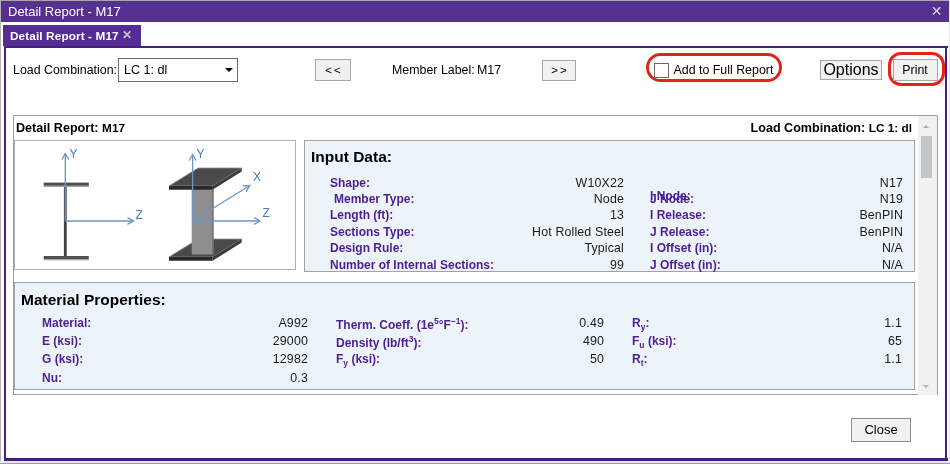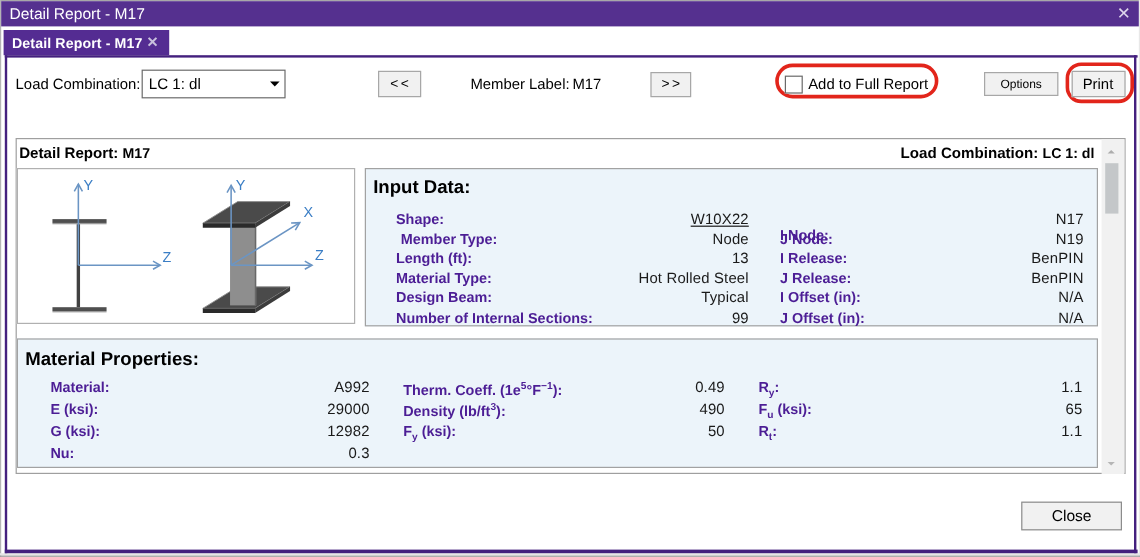--- a/index.html
+++ b/index.html
@@ -42,21 +42,21 @@
     <span style="margin-left:2px;">&lt;&lt;</span>
   </div>
 <div class="abs" style="left:392px;top:63px;font-size:12.4px;">Member Label:</div>
 <div class="abs" style="left:477px;top:63px;font-size:12.4px;">M17</div>
 <div class="btn" style="left:542px;top:59.5px;width:34px;height:21.5px;font-size:11.5px;letter-spacing:2px;">
     <span style="margin-left:2px;">&gt;&gt;</span>
   </div>
 <div class="abs" style="left:646px;top:53px;width:136px;height:29px;border:3px solid #e2251b;border-radius:15px;"></div>
 <div class="abs" style="left:654px;top:63px;width:15px;height:15px;border:1px solid #6a6a6a;background:#fff;"></div>
 <div class="abs" style="left:673.5px;top:63px;font-size:12.4px;">Add to Full Report</div>
-<div class="btn" style="left:820px;top:60px;width:62px;height:20px;font-size:10px;">Options</div>
+<div class="btn" style="left:820px;top:60px;width:62px;height:20px;font-size:16px;">Options</div>
 <div class="abs" style="left:887.5px;top:51.5px;width:57px;height:34.5px;border:3px solid #e2251b;border-radius:13px;"></div>
 <div class="btn" style="left:892.5px;top:59px;width:45px;height:21.5px;font-size:12.4px;">Print</div>
 
 <div class="abs" style="left:13px;top:115px;width:924.5px;height:280px;border:1px solid #9f9f9f;background:#fff;"></div>
 <div class="abs" style="left:16px;top:121px;font-size:12.6px;font-weight:bold;">Detail Report: <span style="font-size:11.8px;">M17</span></div>
 <div class="abs" style="left:612px;top:121px;width:300px;font-size:12.6px;font-weight:bold;text-align:right;">Load Combination: <span style="font-size:11.8px;">LC 1: dl</span></div>
 
 <div class="abs" style="left:917.5px;top:116px;width:19px;height:278.5px;background:#f1f1f1;"></div>
 <div class="abs" style="left:923px;top:124.8px;width:0;height:0;border-left:3.2px solid transparent;border-right:3.2px solid transparent;border-bottom:3.5px solid #adadad;"></div>
 <div class="abs" style="left:921px;top:135.8px;width:11px;height:41.8px;background:#c4c7c9;"></div>
@@ -101,24 +101,24 @@
   <text x="238" y="40" font-size="12" fill="#3b7ec5">X</text>
   <text x="247.5" y="75.5" font-size="12" fill="#3b7ec5">Z</text>
 </svg>
 </div>
 
 <div class="abs" style="left:303.5px;top:140px;width:611.5px;height:132px;border:1px solid #a2a2a2;background:#ecf4fa;"></div>
 <div class="abs" style="left:311px;top:147.5px;font-size:15.5px;font-weight:bold;">Input Data:</div>
 <div class="abs blab" style="left:330px;top:175.5px;">Shape:</div>
 <div class="abs blab" style="left:310px;top:191.9px;margin-left:24px;">Member Type:</div>
 <div class="abs blab" style="left:330px;top:208.3px;">Length (ft):</div>
-<div class="abs blab" style="left:330px;top:224.7px;">Material Type:</div>
-<div class="abs blab" style="left:330px;top:241.1px;">Design Beam:</div>
+<div class="abs blab" style="left:330px;top:224.7px;">Sections Type:</div>
+<div class="abs blab" style="left:330px;top:241.1px;">Design Rule:</div>
 <div class="abs blab" style="left:330px;top:257.5px;">Number of Internal Sections:</div>
-<div class="bval" style="left:474px;top:175.5px;width:150px;text-decoration:underline;">W10X22</div>
+<div class="bval" style="left:474px;top:175.5px;width:150px;">W10X22</div>
 <div class="bval" style="left:474px;top:191.9px;width:150px;">Node</div>
 <div class="bval" style="left:474px;top:208.3px;width:150px;">13</div>
 <div class="bval" style="left:474px;top:224.7px;width:150px;">Hot Rolled Steel</div>
 <div class="bval" style="left:474px;top:241.1px;width:150px;">Typical</div>
 <div class="bval" style="left:474px;top:257.5px;width:150px;">99</div>
 <div class="abs blab" style="left:650px;top:189px;">I Node:</div>
 <div class="abs blab" style="left:650px;top:191.9px;">J Node:</div>
 <div class="abs blab" style="left:650px;top:208.3px;">I Release:</div>
 <div class="abs blab" style="left:650px;top:224.7px;">J Release:</div>
 <div class="abs blab" style="left:650px;top:241.1px;">I Offset (in):</div>
@@ -146,13 +146,13 @@
 <div class="bval" style="left:454px;top:315.5px;width:150px;">0.49</div>
 <div class="bval" style="left:454px;top:333.9px;width:150px;">490</div>
 <div class="bval" style="left:454px;top:352.3px;width:150px;">50</div>
 <div class="abs blab" style="left:632px;top:315.5px;">R<sub>y</sub>:</div>
 <div class="abs blab" style="left:632px;top:333.9px;">F<sub>u</sub> (ksi):</div>
 <div class="abs blab" style="left:632px;top:352.3px;">R<sub>t</sub>:</div>
 <div class="bval" style="left:752px;top:315.5px;width:150px;">1.1</div>
 <div class="bval" style="left:752px;top:333.9px;width:150px;">65</div>
 <div class="bval" style="left:752px;top:352.3px;width:150px;">1.1</div>
 
-<div class="btn" style="left:851px;top:417.5px;width:84px;height:24.5px;font-size:13px;border-color:#8c8c8c;">Close</div>
+<div class="btn" style="left:851px;top:417.5px;width:60px;height:24.5px;font-size:13px;border-color:#8c8c8c;">Close</div>
 
 </body></html>

